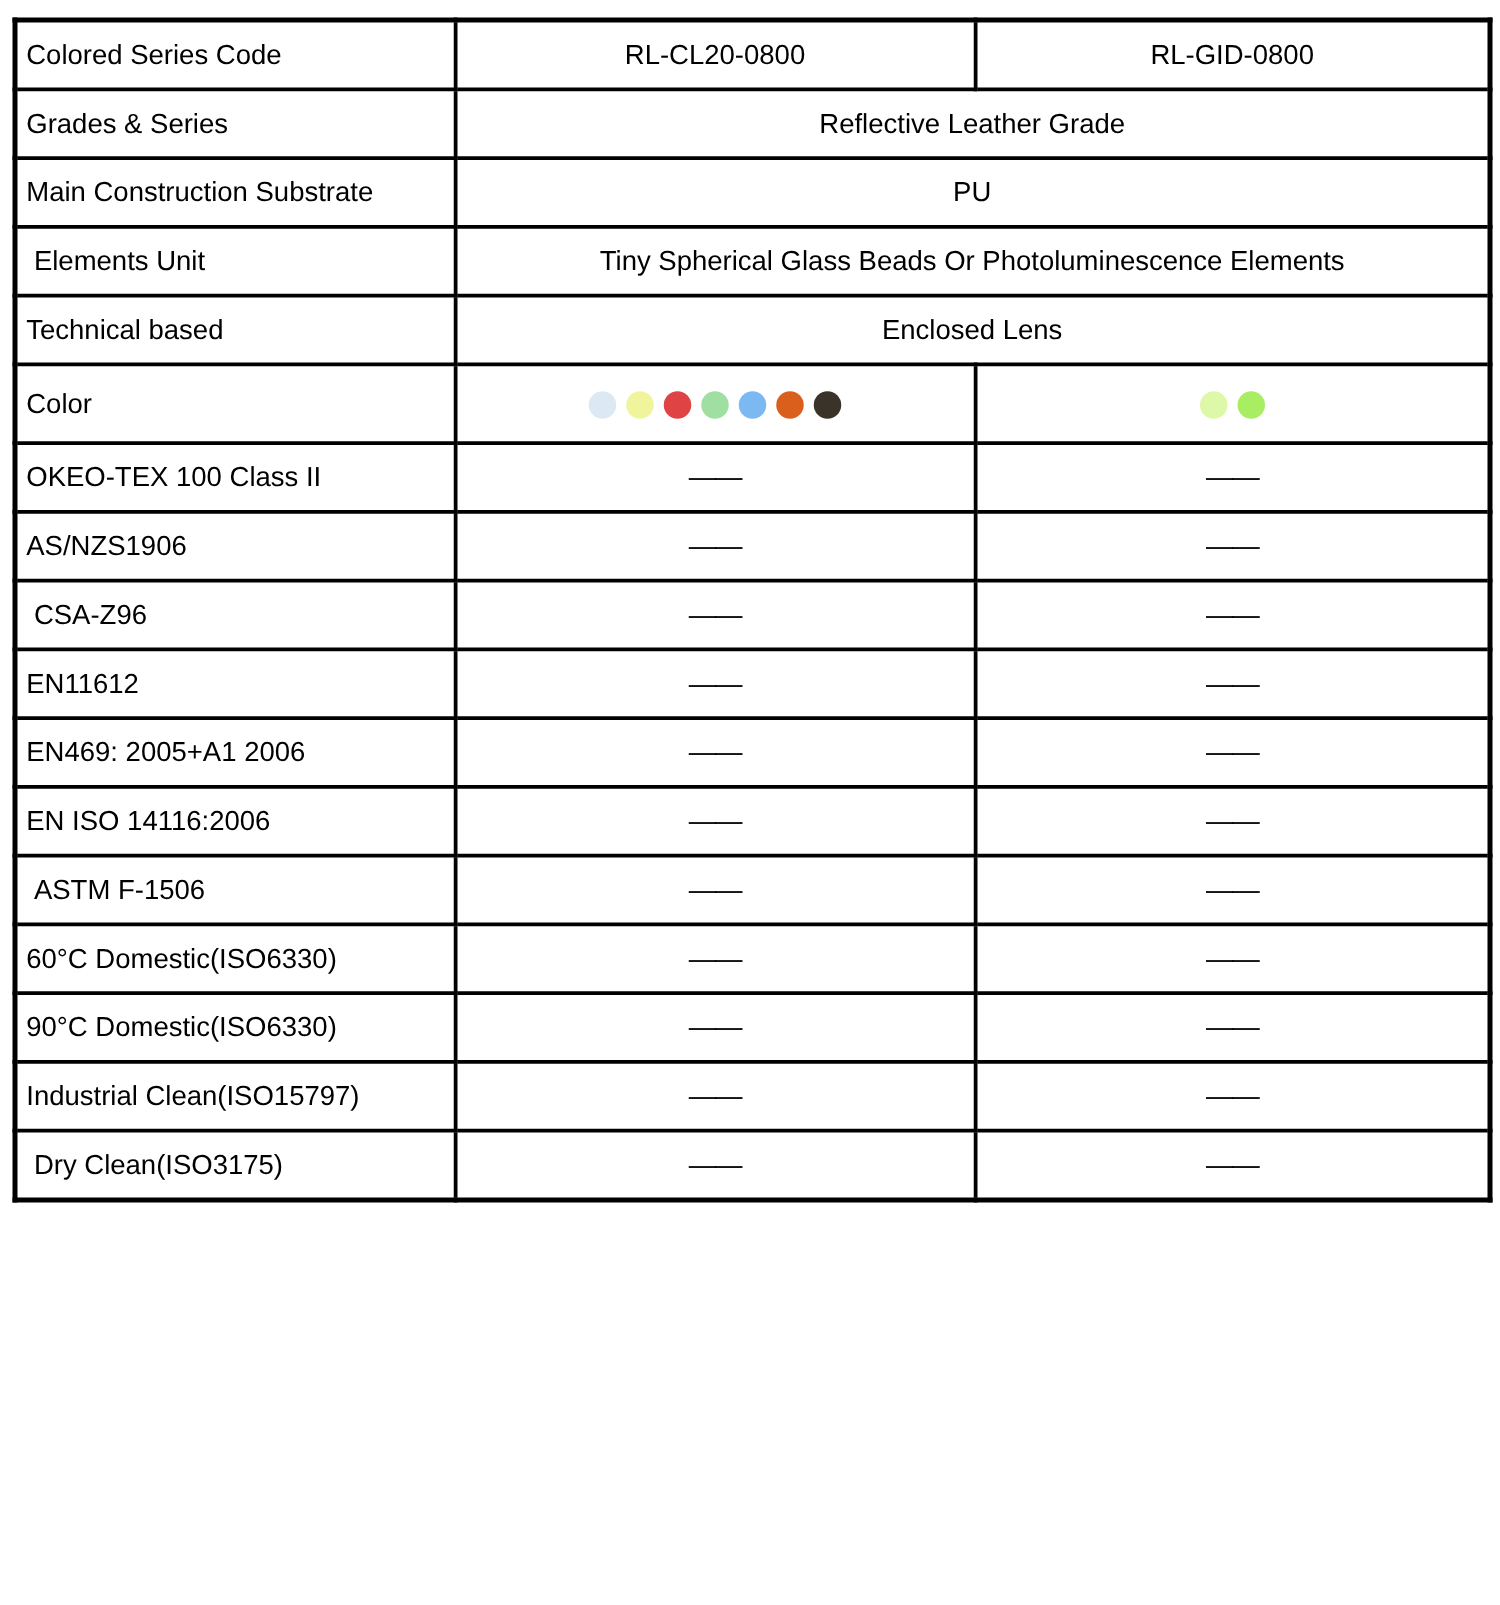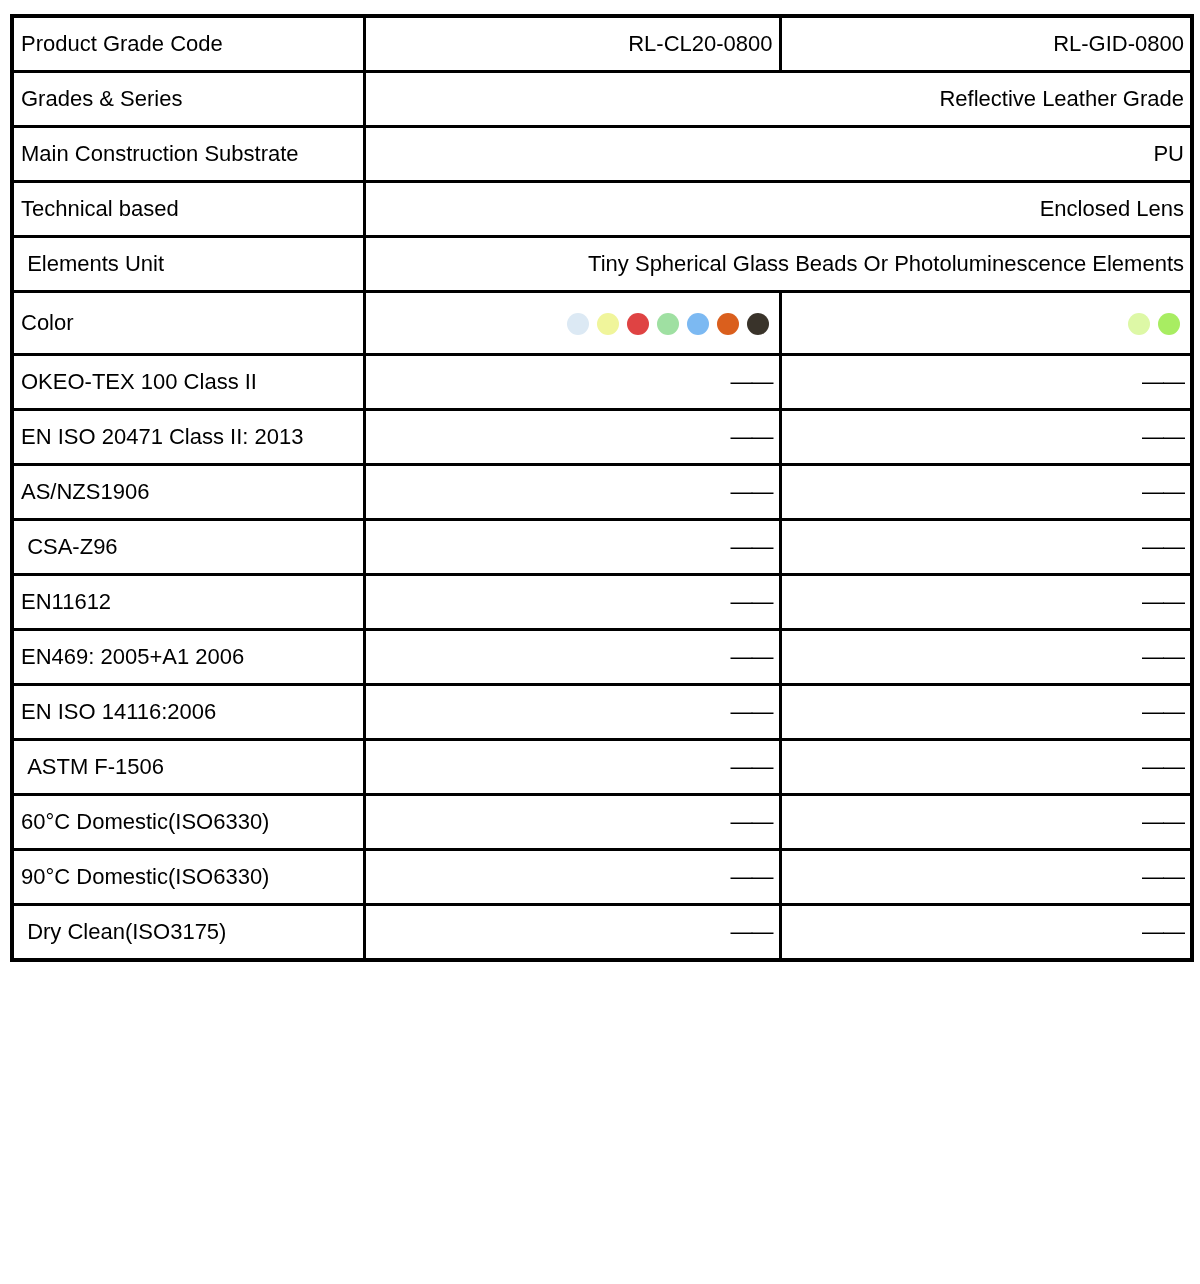--- a/index.html
+++ b/index.html
@@ -34,21 +34,21 @@
     padding: 0 6px;
     overflow: hidden;
     vertical-align: middle;
   }
   td.label {
     text-align: left;
     padding-left: 7px;
     white-space: pre-wrap;
   }
   td.val {
-    text-align: right;
+    text-align: center;
     white-space: pre-line;
   }
   tr.row-commodity td { height: 58px; }
   tr.row-color td     { height: 60px; }
   td.dash { letter-spacing: -1px; }
   .dot {
     display: inline-block;
     width: 22px;
     height: 22px;
     border-radius: 50%;
@@ -60,52 +60,47 @@
 <body>
 
 <table class="spec-table">
   <colgroup>
     <col class="c-label">
     <col class="c-p1">
     <col class="c-p2">
   </colgroup>
   <tbody>
     <tr>
-      <td class="label">Product Grade Code</td>
+      <td class="label">Colored Series Code</td>
       <td class="val">RL-CL20-0800</td>
       <td class="val">RL-GID-0800</td>
     </tr>
     <tr>
       <td class="label">Grades &amp; Series</td>
       <td class="val" colspan="2">Reflective Leather Grade</td>
     </tr>
     <tr>
       <td class="label">Main Construction Substrate</td>
       <td class="val" colspan="2">PU</td>
     </tr>
     <tr>
+      <td class="label"> Elements Unit</td>
+      <td class="val" colspan="2">Tiny Spherical Glass Beads Or Photoluminescence Elements</td>
+    </tr>
+    <tr>
       <td class="label">Technical based</td>
       <td class="val" colspan="2">Enclosed Lens</td>
-    </tr>
-    <tr>
-      <td class="label"> Elements Unit</td>
-      <td class="val" colspan="2">Tiny Spherical Glass Beads Or Photoluminescence Elements</td>
     </tr>
     <tr class="row-color">
       <td class="label">Color</td>
       <td class="val"><span class="dot" style="background: rgb(220, 233, 244);"></span><span class="dot" style="background: rgb(240, 245, 155);"></span><span class="dot" style="background: rgb(223, 67, 67);"></span><span class="dot" style="background: rgb(159, 224, 162);"></span><span class="dot" style="background: rgb(124, 185, 242);"></span><span class="dot" style="background: rgb(218, 95, 29);"></span><span class="dot" style="background: rgb(57, 51, 42);"></span></td>
       <td class="val"><span class="dot" style="background: rgb(221, 248, 166);"></span><span class="dot" style="background: rgb(168, 237, 98);"></span></td>
     </tr>
     <tr>
       <td class="label">OKEO-TEX 100 Class II</td>
-      <td class="val dash">——</td>
-      <td class="val dash">——</td>
-    </tr>
-    <tr>
-      <td class="label">EN ISO 20471 Class II: 2013</td>
       <td class="val dash">——</td>
       <td class="val dash">——</td>
     </tr>
     <tr>
       <td class="label">AS/NZS1906</td>
       <td class="val dash">——</td>
       <td class="val dash">——</td>
     </tr>
     <tr>
       <td class="label"> CSA-Z96</td>
@@ -136,19 +131,24 @@
       <td class="label">60°C Domestic(ISO6330)</td>
       <td class="val dash">——</td>
       <td class="val dash">——</td>
     </tr>
     <tr>
       <td class="label">90°C Domestic(ISO6330)</td>
       <td class="val dash">——</td>
       <td class="val dash">——</td>
     </tr>
     <tr>
+      <td class="label">Industrial Clean(ISO15797)</td>
+      <td class="val dash">——</td>
+      <td class="val dash">——</td>
+    </tr>
+    <tr>
       <td class="label"> Dry Clean(ISO3175)</td>
       <td class="val dash">——</td>
       <td class="val dash">——</td>
     </tr>
 
   </tbody>
 </table>
 
 </body></html>

